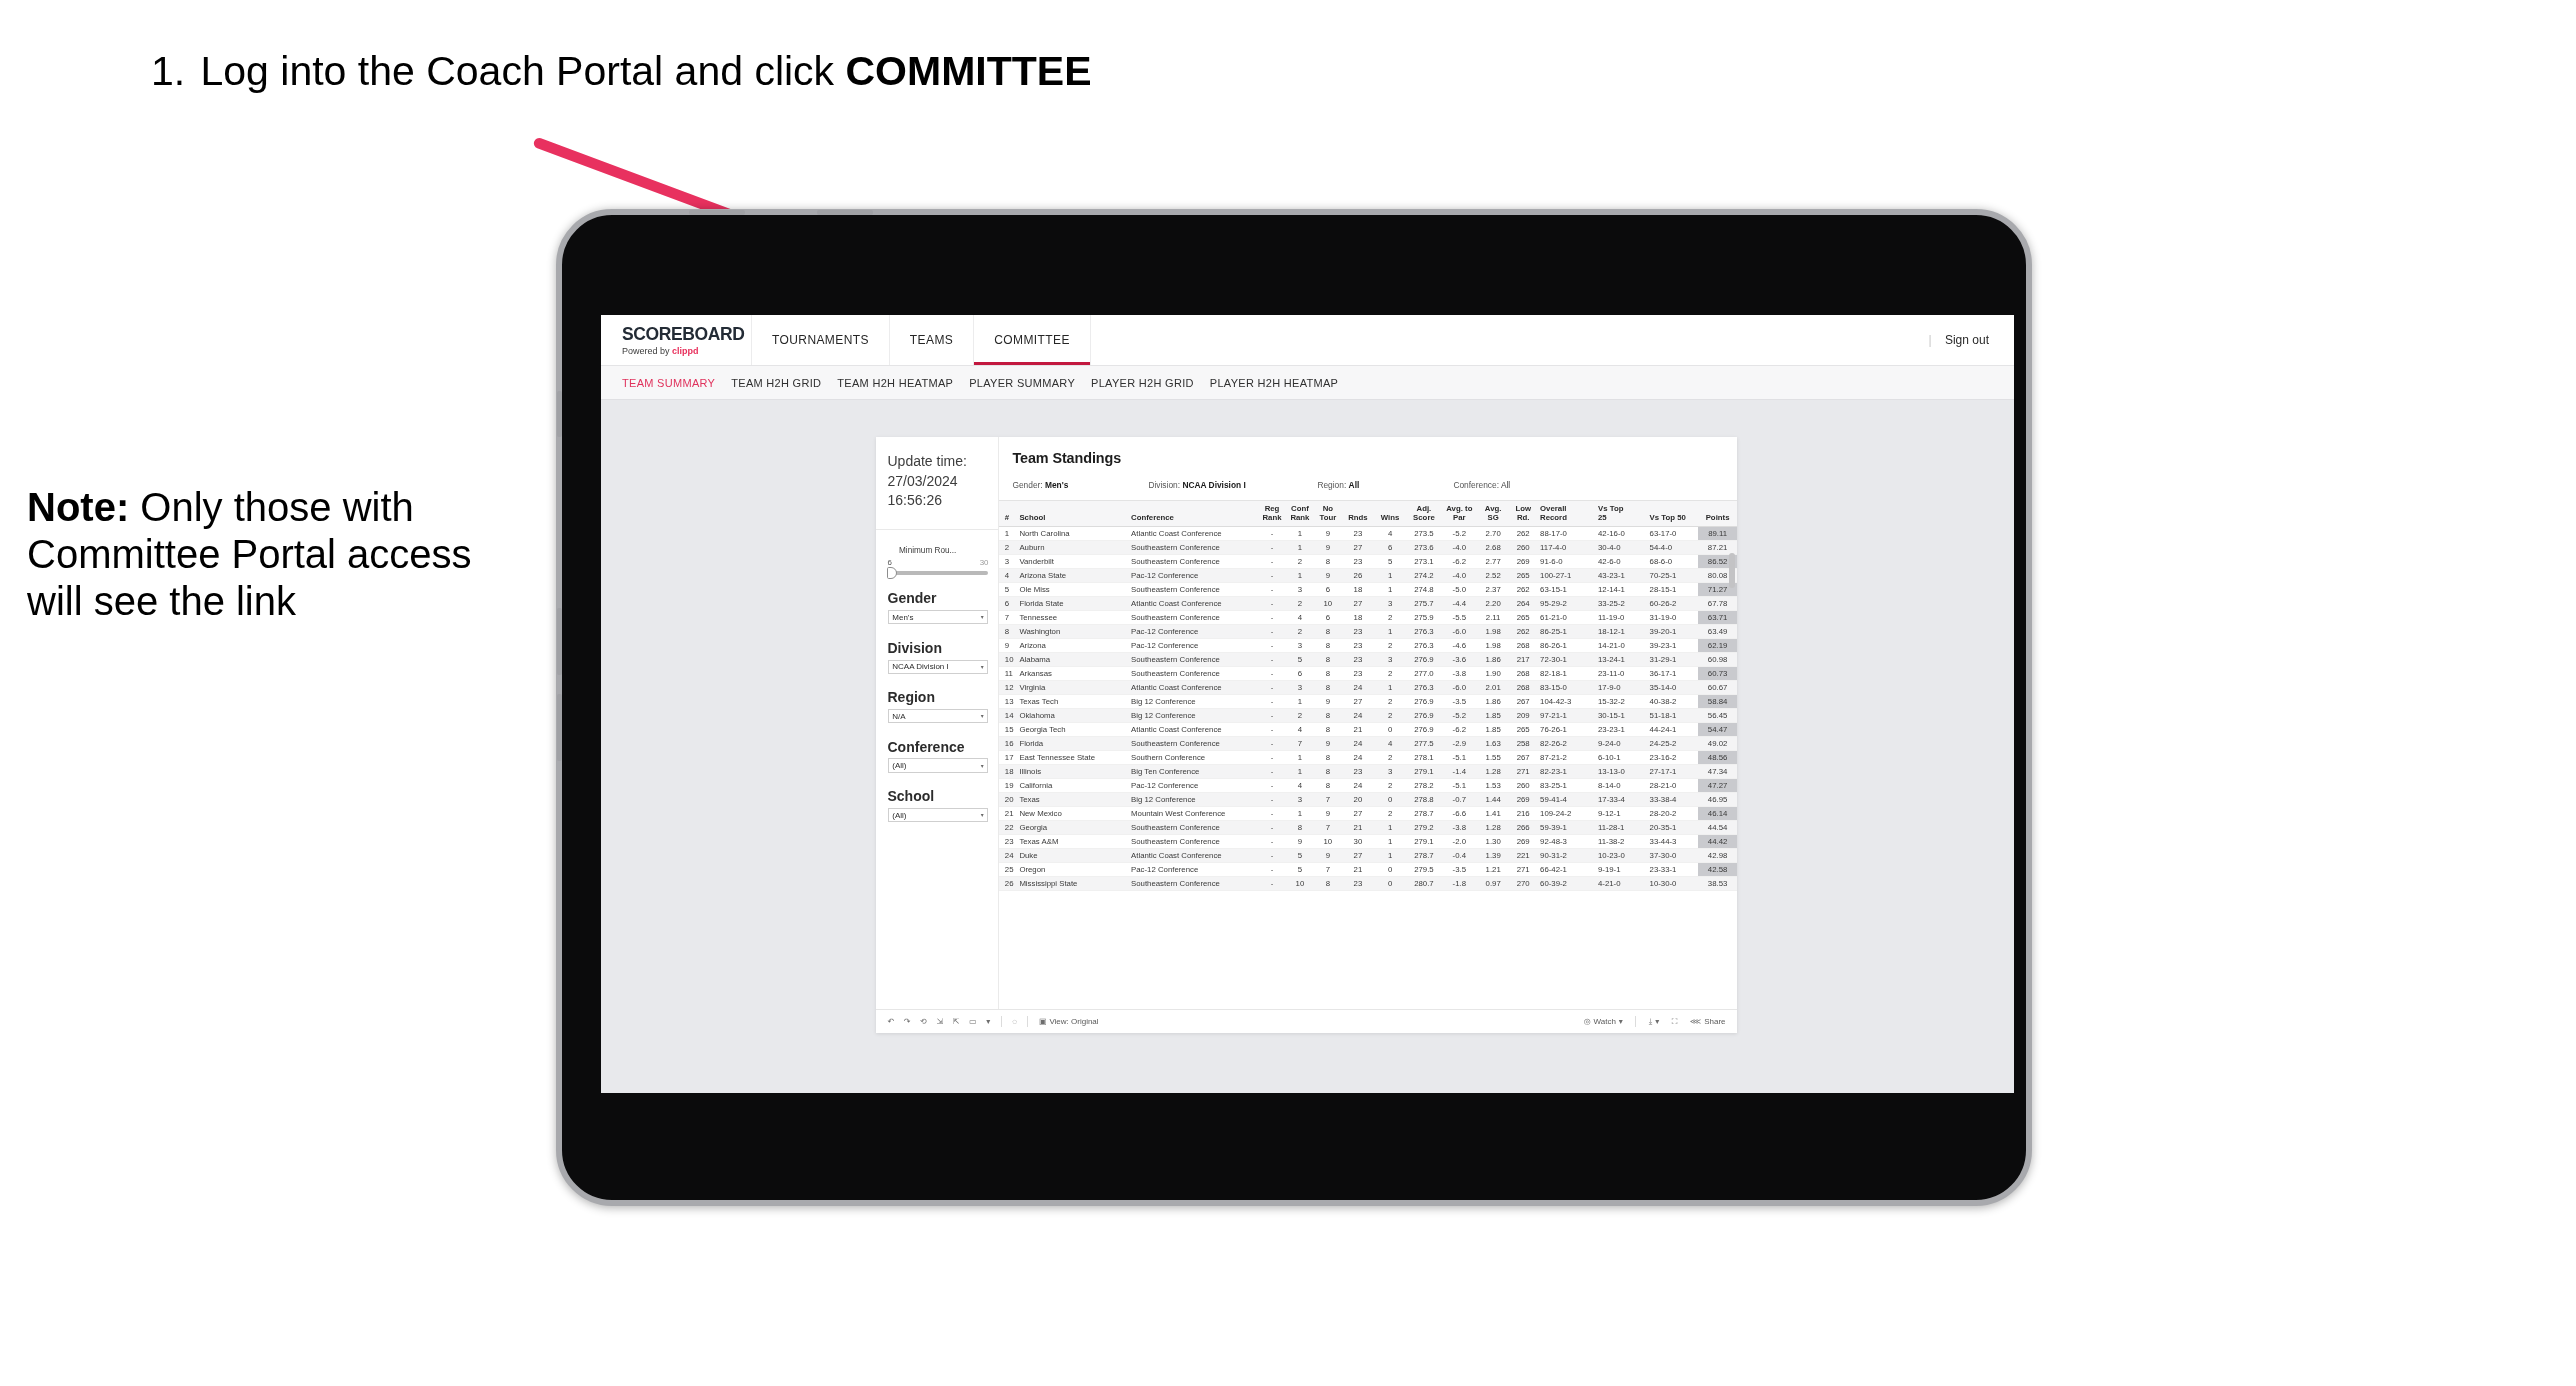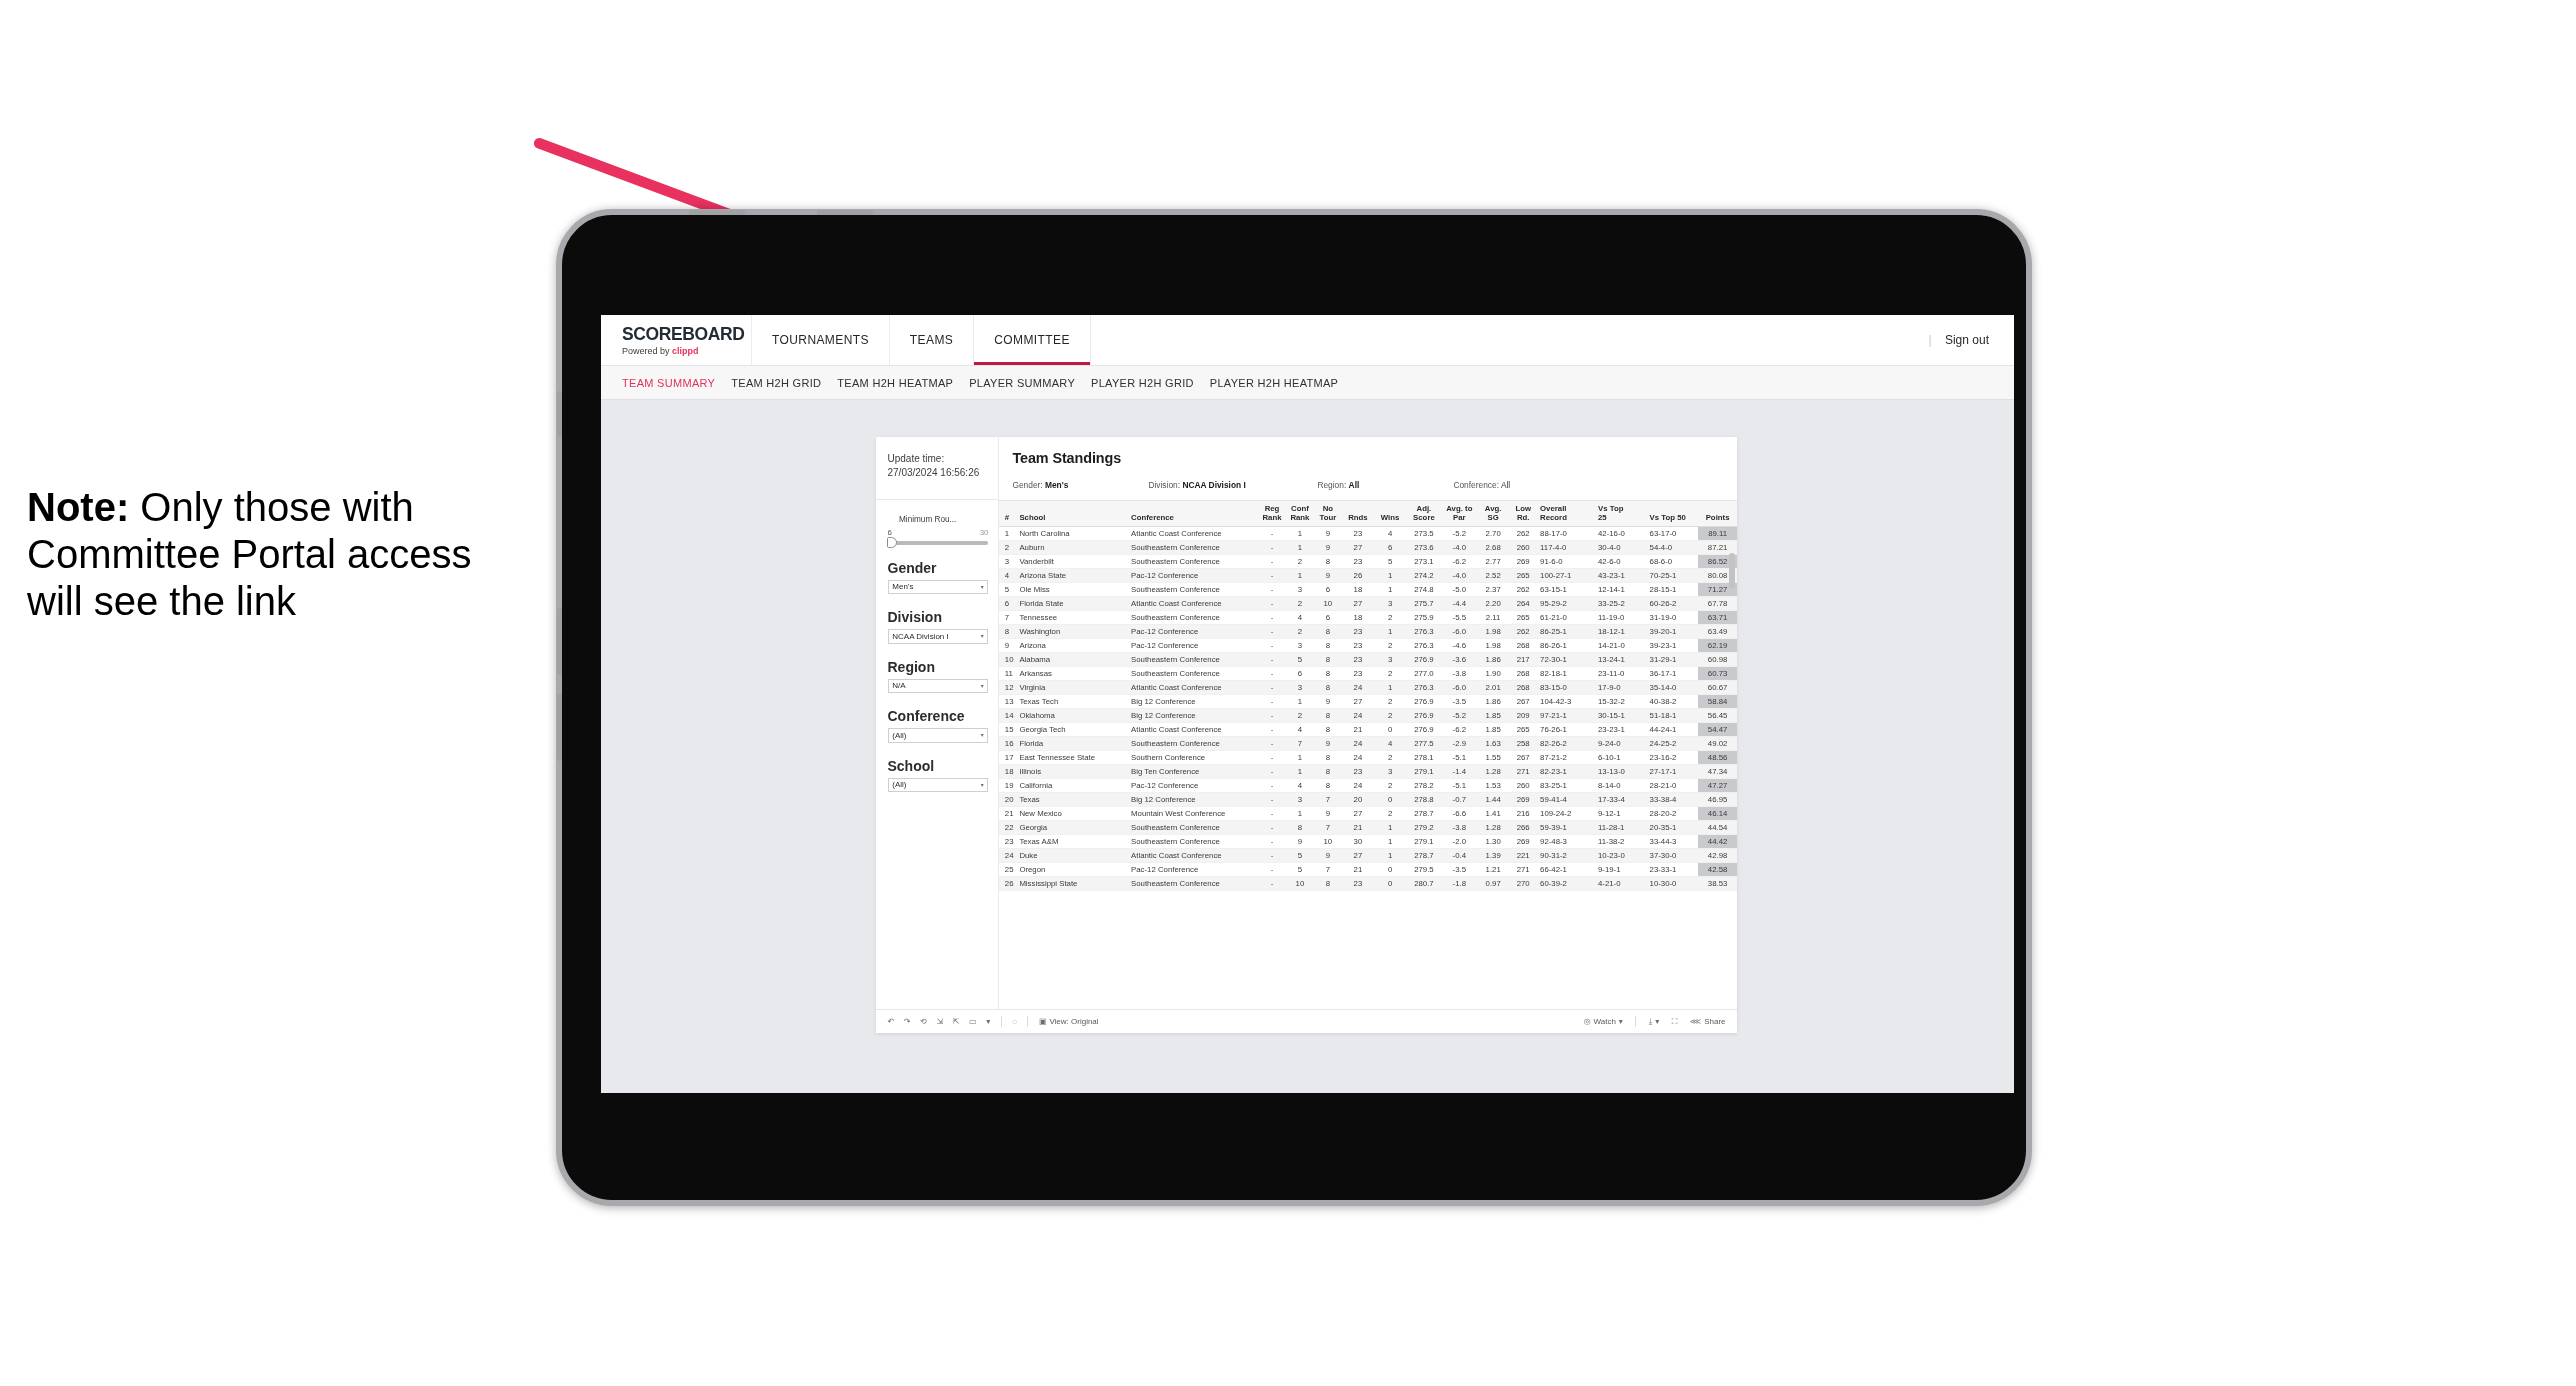--- a/index.html
+++ b/index.html
@@ -116,21 +116,21 @@
     position:absolute; left:275px; top:37px;
     width: 861px; height: 596px;
     background:#ffffff;
     box-shadow: 0 1px 3.8px rgba(0,0,0,.10);
     display:flex; flex-direction:column;
   }
   .viz-body { flex:1; display:flex; overflow:hidden; }
 
   
   .rail { width: 123px; border-right:1px solid #eaeaea; padding: 15.3px 9.6px 0 11.5px; }
-  .update-label { font-size:10px; color:#3d3d3d; line-height:1.38; }
+  .update-label { font-size:14px; color:#3d3d3d; line-height:1.38; }
   .rail-sep { height:1px; background:#e9e9e9; margin:19px -9.6px 0 -11.5px; }
   .filter-block { margin-top:15.3px; }
   .filter-title { font-size:14px; font-weight:700; color:#2c2c2c; margin-bottom:3.8px; }
   .slider-title { font-size:8.2px; color:#3d3d3d; margin-bottom:3.8px; padding-left:11.5px;}
   .slider-ends { display:flex; justify-content:space-between; font-size:7.9px; color:#555; margin-bottom:2.9px;}
   .slider-ends .hi { color:#9a9a9a; }
   .slider-track { position:relative; height:3.8px; background:#b9b9b9; border-radius:1.9px; margin-top:3.8px;}
   .slider-knob {
     position:absolute; left:-1px; top:-3.8px; width:10.5px; height:11.5px;
     background:#fff; border:1.4px solid #8d8d8d; border-radius:1.9px 6.7px 6.7px 1.9px;
@@ -192,20 +192,23 @@
   .tb-grp { display:flex; align-items:center; gap:9.6px; }
   .tb-right { margin-left:auto; display:flex; align-items:center; gap:12.5px; }
   .tb-item { display:flex; align-items:center; gap:2.9px; cursor:pointer; white-space:nowrap;}
   .ico { display:inline-block; line-height:1; color:#6d6d6d; }
 </style>
 </head>
 <body>
 
 <div id="stage">
 
+  <div class="instruction">
+    <span class="num">1.</span><span>Log into the Coach Portal and click </span><span class="strong">COMMITTEE</span>
+  </div>
 
   <div class="note">
     <b>Note:</b><span> Only those with Committee Portal access will see the link</span>
   </div>
 
   <div class="arrow-wrap">
     <svg width="518" height="211" viewBox="0 0 540 220">
       <line x1="22" y1="19" x2="470" y2="186" stroke="#e8315f" stroke-width="11" stroke-linecap="round"></line>
       <polygon points="497,153 500,204 444,186" fill="#e8315f"></polygon>
     </svg>

